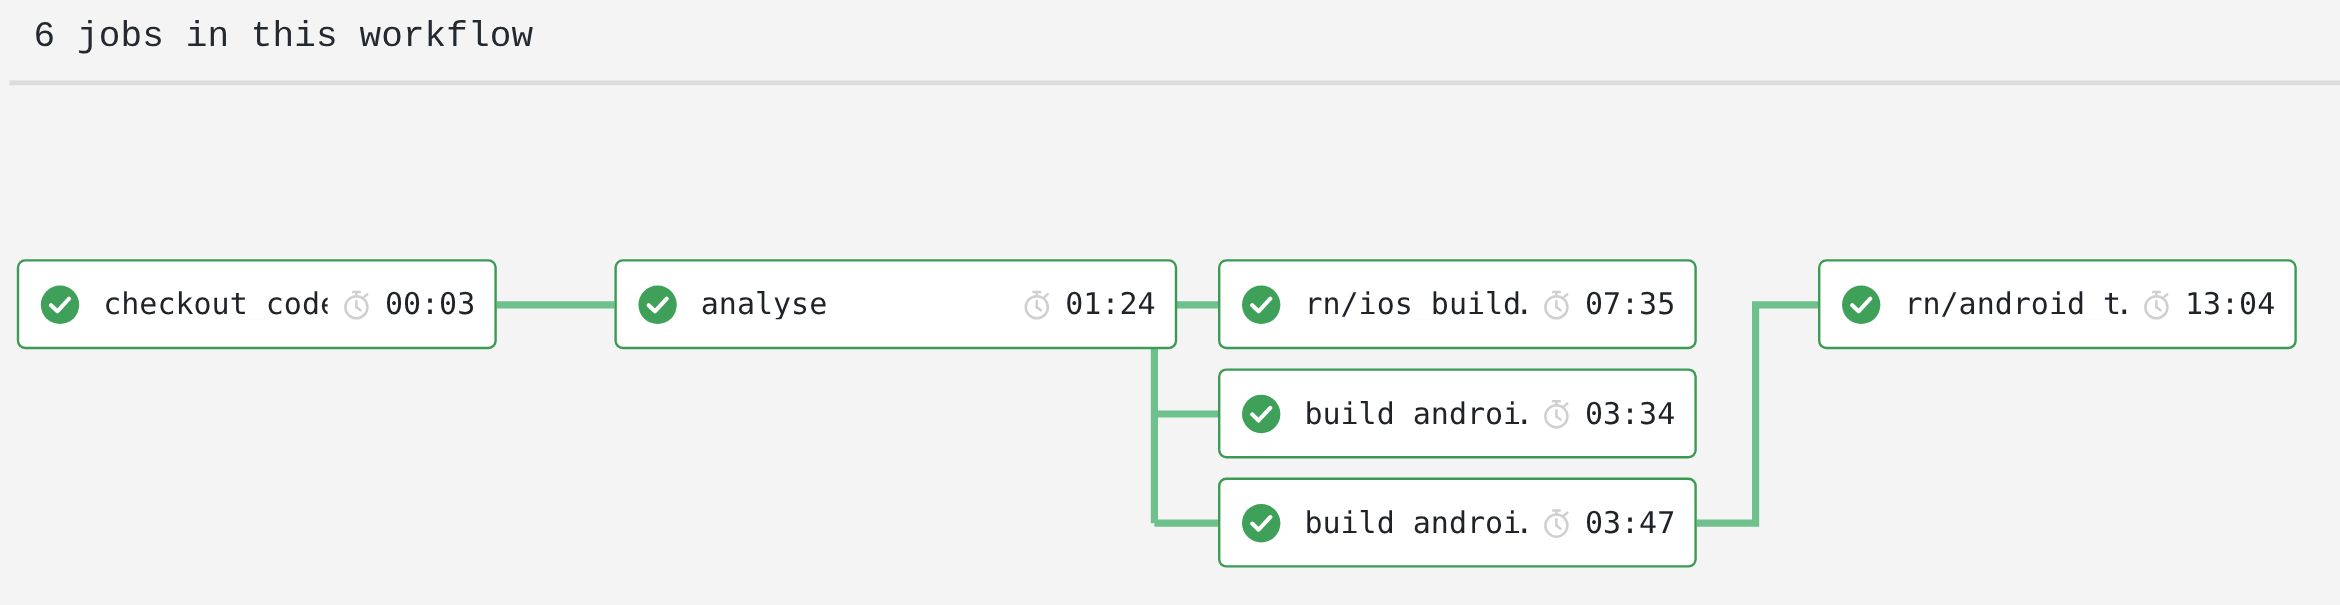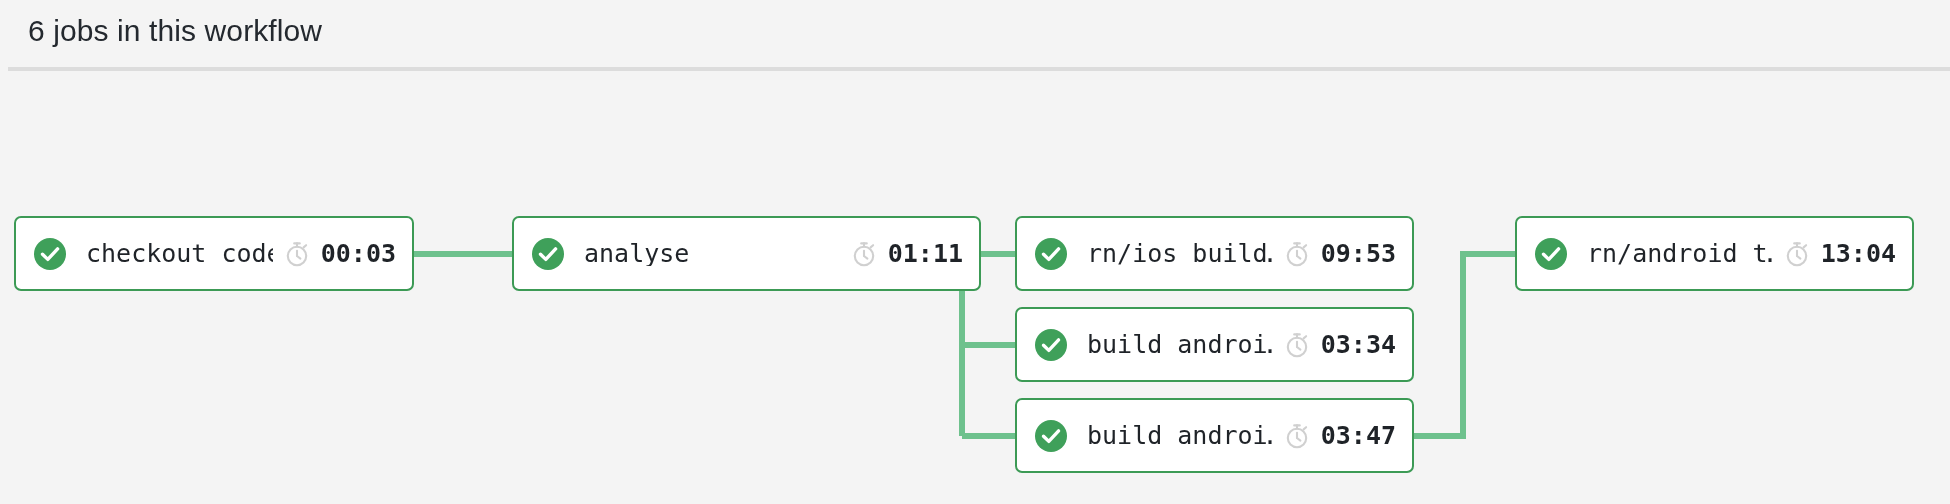--- a/index.html
+++ b/index.html
@@ -18,20 +18,21 @@
   }
 
   
   .workflow-header {
     position: absolute;
     left: 0;
     top: 0;
     width: 1950px;
     height: 72px;
     box-sizing: border-box;
+    font-family: Liberation Mono, monospace;
   }
   .workflow-title {
     position: absolute;
     left: 28px;
     top: 14px;
     font-size: 30px;
     font-weight: 400;
     letter-spacing: 0.1px;
     color: #24292f;
     white-space: nowrap;
@@ -100,21 +101,20 @@
     color: #1f2328;
     white-space: nowrap;
     overflow: hidden;
   }
 
   .duration-group {
     flex: 0 0 auto;
     display: flex;
     align-items: center;
     margin-left: 10px;
-    font-weight: bold;
   }
   .timer-icon {
     width: 28px;
     height: 28px;
     display: block;
   }
   .duration-text {
     margin-left: 10px;
     font-family: "DejaVu Sans Mono", "Liberation Mono", monospace;
     font-size: 25px;
@@ -179,40 +179,40 @@
     <span class="job-label">analyse</span>
     <span class="duration-group">
       <svg class="timer-icon" viewBox="0 0 28 28">
         <circle cx="14" cy="16" r="9.2" fill="none" stroke="#d0d0d0" stroke-width="2.1"></circle>
         <path d="M 14 16 L 14 10.8" stroke="#d0d0d0" stroke-width="2.1" stroke-linecap="round" fill="none"></path>
         <path d="M 14 16 L 17.4 18.6" stroke="#d0d0d0" stroke-width="2.1" stroke-linecap="round" fill="none"></path>
         <path d="M 11.2 3.4 L 16.8 3.4" stroke="#d0d0d0" stroke-width="2.1" stroke-linecap="round" fill="none"></path>
         <path d="M 14 3.4 L 14 6.6" stroke="#d0d0d0" stroke-width="2.1" stroke-linecap="round" fill="none"></path>
         <path d="M 20.6 7.4 L 23.1 5.2" stroke="#d0d0d0" stroke-width="2.1" stroke-linecap="round" fill="none"></path>
       </svg>
-      <span class="duration-text">01:11</span>
+      <span class="duration-text">01:24</span>
     </span>
   </div>
 
   <div class="job-node n3">
     <svg class="status-icon" viewBox="0 0 34 34">
       <circle cx="17" cy="17" r="16" fill="#3fa05a"></circle>
       <path d="M 9.5 17.3 L 14.8 22.4 L 24.6 11.9" fill="none" stroke="#ffffff" stroke-width="3.4" stroke-linecap="round" stroke-linejoin="round"></path>
     </svg>
     <span class="job-label">rn/ios_build…</span>
     <span class="duration-group">
       <svg class="timer-icon" viewBox="0 0 28 28">
         <circle cx="14" cy="16" r="9.2" fill="none" stroke="#d0d0d0" stroke-width="2.1"></circle>
         <path d="M 14 16 L 14 10.8" stroke="#d0d0d0" stroke-width="2.1" stroke-linecap="round" fill="none"></path>
         <path d="M 14 16 L 17.4 18.6" stroke="#d0d0d0" stroke-width="2.1" stroke-linecap="round" fill="none"></path>
         <path d="M 11.2 3.4 L 16.8 3.4" stroke="#d0d0d0" stroke-width="2.1" stroke-linecap="round" fill="none"></path>
         <path d="M 14 3.4 L 14 6.6" stroke="#d0d0d0" stroke-width="2.1" stroke-linecap="round" fill="none"></path>
         <path d="M 20.6 7.4 L 23.1 5.2" stroke="#d0d0d0" stroke-width="2.1" stroke-linecap="round" fill="none"></path>
       </svg>
-      <span class="duration-text">09:53</span>
+      <span class="duration-text">07:35</span>
     </span>
   </div>
 
   <div class="job-node n4">
     <svg class="status-icon" viewBox="0 0 34 34">
       <circle cx="17" cy="17" r="16" fill="#3fa05a"></circle>
       <path d="M 9.5 17.3 L 14.8 22.4 L 24.6 11.9" fill="none" stroke="#ffffff" stroke-width="3.4" stroke-linecap="round" stroke-linejoin="round"></path>
     </svg>
     <span class="job-label">build_androi…</span>
     <span class="duration-group">

